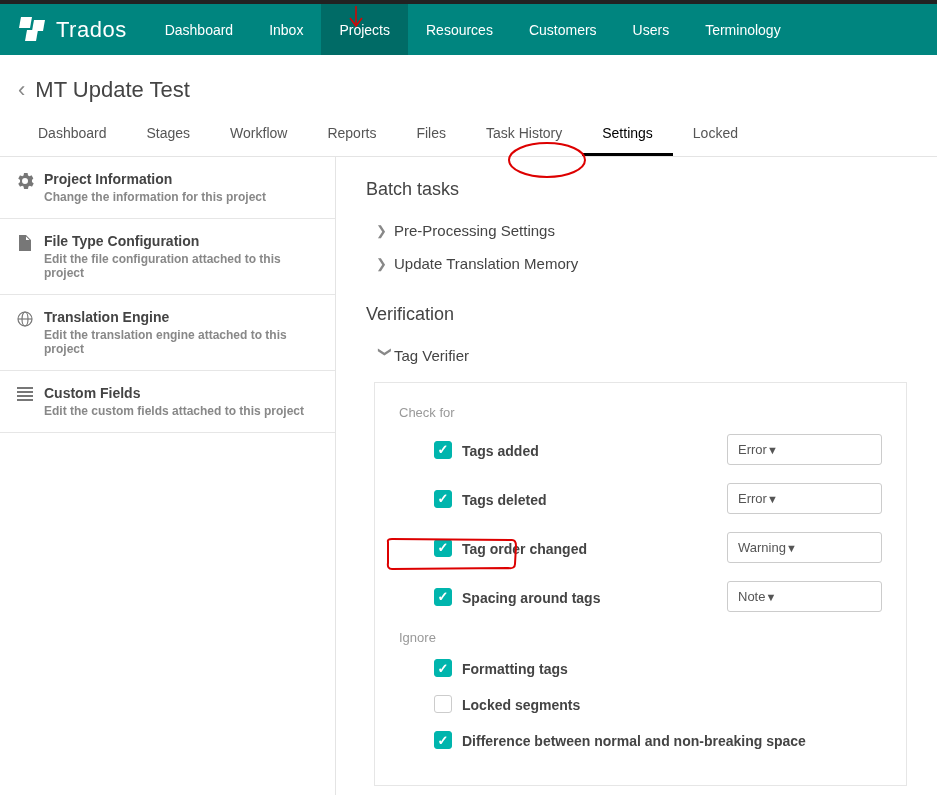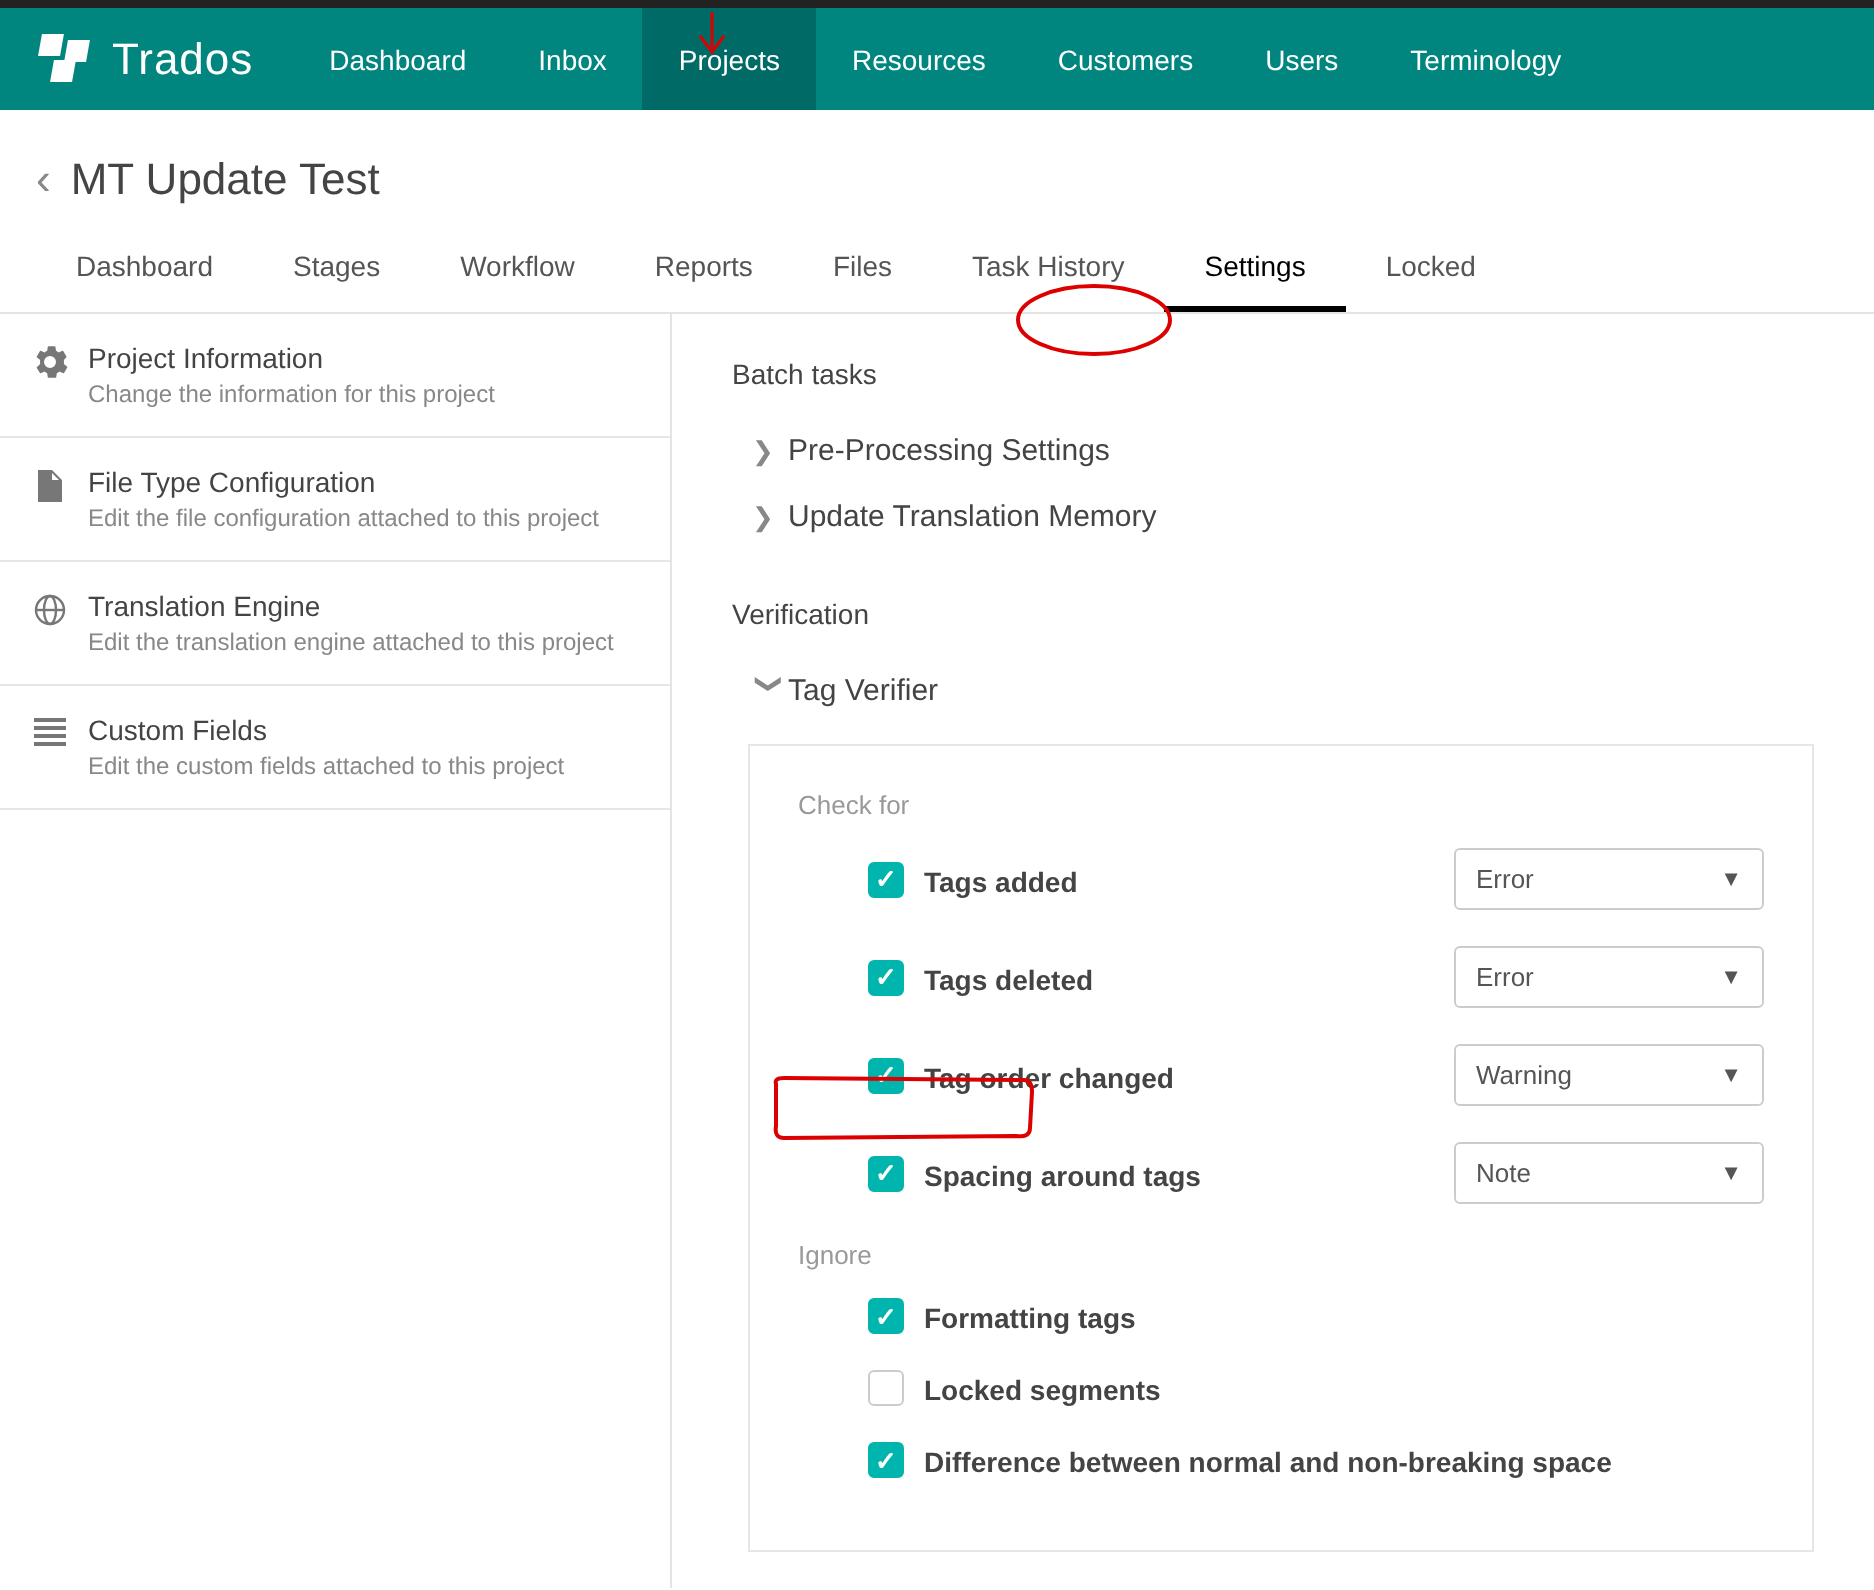--- a/index.html
+++ b/index.html
@@ -17,37 +17,37 @@
 .crumb-row { display: flex; align-items: center; padding: 22px 18px 10px; font-size: 22px; color: #444; font-weight: 400; }
 .crumb-back { font-size: 22px; color: #888; margin-right: 10px; cursor: pointer; }
 .tabs { display: flex; border-bottom: 1px solid #e4e4e4; padding: 0 18px; }
 .tab { padding: 12px 20px; color: #555; cursor: pointer; font-size: 14px; }
 .tab.active { color: #000000; border-bottom: 3px solid #000000; }
 .body { display: flex; }
 .sidebar { width: 336px; border-right: 1px solid #e4e4e4; }
 .side-item { display: flex; padding: 14px 14px; border-bottom: 1px solid #e6e6e6; cursor: pointer; }
 .side-item.active { background: #e8f4f3; border-left: 4px solid #00857f; padding-left: 10px; }
 .side-icon { width: 22px; flex-shrink: 0; color: #777; display: flex; align-items: flex-start; justify-content: center; padding-top: 2px; }
-.side-text { margin-left: 8px; }
+.side-text { margin-left: 8px; font-weight: bold; }
 .side-title { font-size: 14px; color: #444; margin-bottom: 3px; }
 .side-desc { font-size: 12px; color: #888; }
 .main { flex: 1; padding: 18px 30px; }
-.section-h { font-size: 14px; color: #444; margin-bottom: 14px; margin-top: 4px; }
+.section-h { font-size: 18px; color: #444; margin-bottom: 14px; margin-top: 4px; }
 .exp-row { display: flex; align-items: center; padding: 8px 0 8px 10px; cursor: pointer; }
 .exp-row .chev { color: #888; width: 18px; font-size: 13px; }
 .exp-row .lbl { font-size: 15px; color: #444; }
 .panel { border: 1px solid #e6e6e6; margin: 10px 0 0 8px; padding: 18px 24px; }
 .group-lbl { font-size: 13px; color: #999; margin: 4px 0 14px; }
 .check-row { display: flex; align-items: center; margin-bottom: 18px; }
 .check-left { display: flex; align-items: flex-end; flex: 1; margin-left: 35px; }
 .cbox { width: 18px; height: 18px; border-radius: 3px; border: 1px solid #ccc; display: flex; align-items: center; justify-content: center; margin-right: 10px; flex-shrink: 0; cursor: pointer; }
 .cbox.checked { background: #00b5ad; border-color: #00b5ad; color: #fff; }
 .cbox.checked::after { content: "✓"; font-size: 13px; font-weight: bold; }
 .check-lbl { font-size: 14px; font-weight: 600; color: #444; }
-.sel { width: 155px; border: 1px solid #ccc; border-radius: 3px; padding: 7px 10px; display: flex; justify-content: space-between; align-items: center; font-size: 13px; color: #555; cursor: pointer; }
+.sel { width: 155px; border: 1px solid #ccc; border-radius: 3px; padding: 7px 10px; display: flex; align-items: center; font-size: 13px; color: #555; cursor: pointer; }
 .sel .caret { color: #555; font-size: 11px; }
 .annot { position: absolute; pointer-events: none; }
 .arrow-red { position: absolute; top: 6px; left: 348px; }
 .circle-red { position: absolute; top: 142px; left: 506px; }
 .box-red { position: absolute; top: 538px; left: 386px; }
 svg { overflow: visible; }
 </style>
 </head>
 <body>
 

